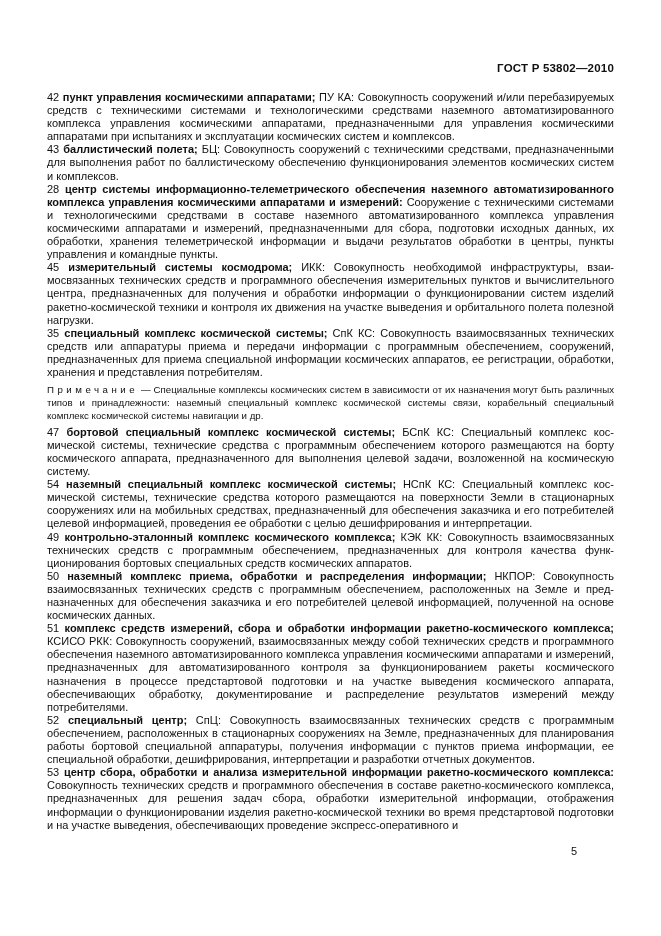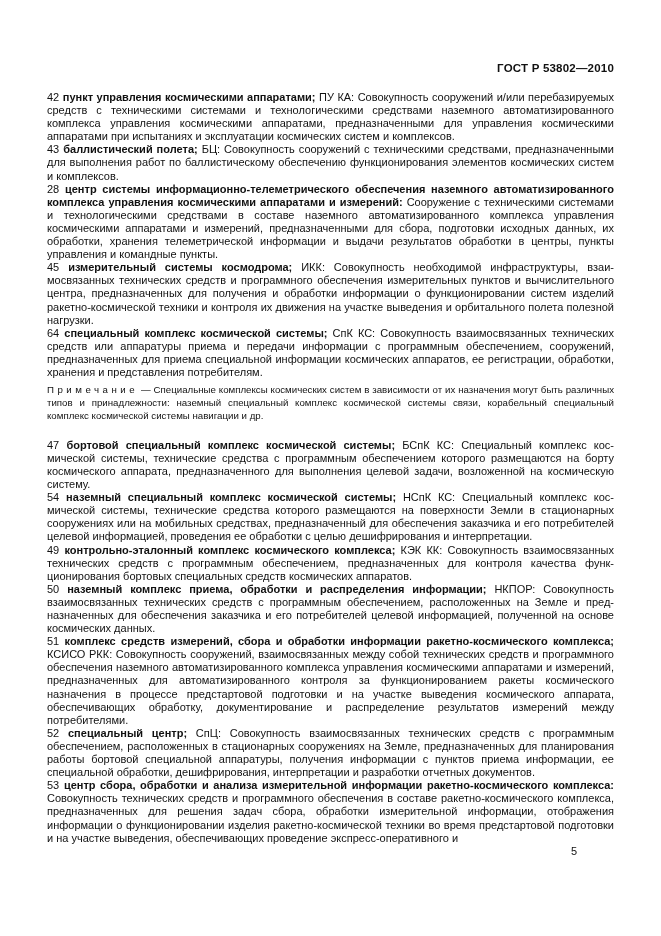--- a/index.html
+++ b/index.html
@@ -30,21 +30,21 @@
     font-size: 11px;
     line-height: 13.1px;
     text-align: justify;
     hyphens: manual;
   }
   p.entry { margin: 0; }
   p.entry b { font-weight: 700; }
   p.note {
     font-size: 9.7px;
     line-height: 12.9px;
-    margin: 5px 0 16px 0;
+    margin: 5px 0 3px 0;
   }
   .note-label { letter-spacing: 3.5px; }
   .page-number {
     position: absolute;
     top: 845px; left: 571px;
     font-size: 11px;
   }
 </style>
 </head>
 <body>
@@ -79,21 +79,21 @@
     </p>
 
     <p class="entry">
       <span>45</span>
       <b>измерительный системы космодрома;</b>
       <span>ИКК:</span>
       <span>Совокупность необходимой инфраструктуры, взаи­мосвязанных технических средств и программного обеспечения измерительных пунктов и вычислитель­ного центра, предназначенных для получения и обработки информации о функционировании систем изделий ракетно-космической техники и контроля их движения на участке выведения и орбитального полета полезной нагрузки.</span>
     </p>
 
     <p class="entry">
-      <span>64</span>
+      <span>35</span>
       <b>специальный комплекс космической системы;</b>
       <span>СпК КС:</span>
       <span>Совокупность взаимосвязанных техничес­ких средств или аппаратуры приема и передачи информации с программным обеспечением, сооруже­ний, предназначенных для приема специальной информации космических аппаратов, ее регистрации, обработки, хранения и представления потребителям.</span>
     </p>
 
     <p class="note">
       <span class="note-label">Примечание</span>
       <span>— Специальные комплексы космических систем в зависимости от их назначения могут быть раз­личных типов и принадлежности: наземный специальный комплекс космической системы связи, корабельный спе­циальный комплекс космической системы навигации и др.</span>
     </p>
 

